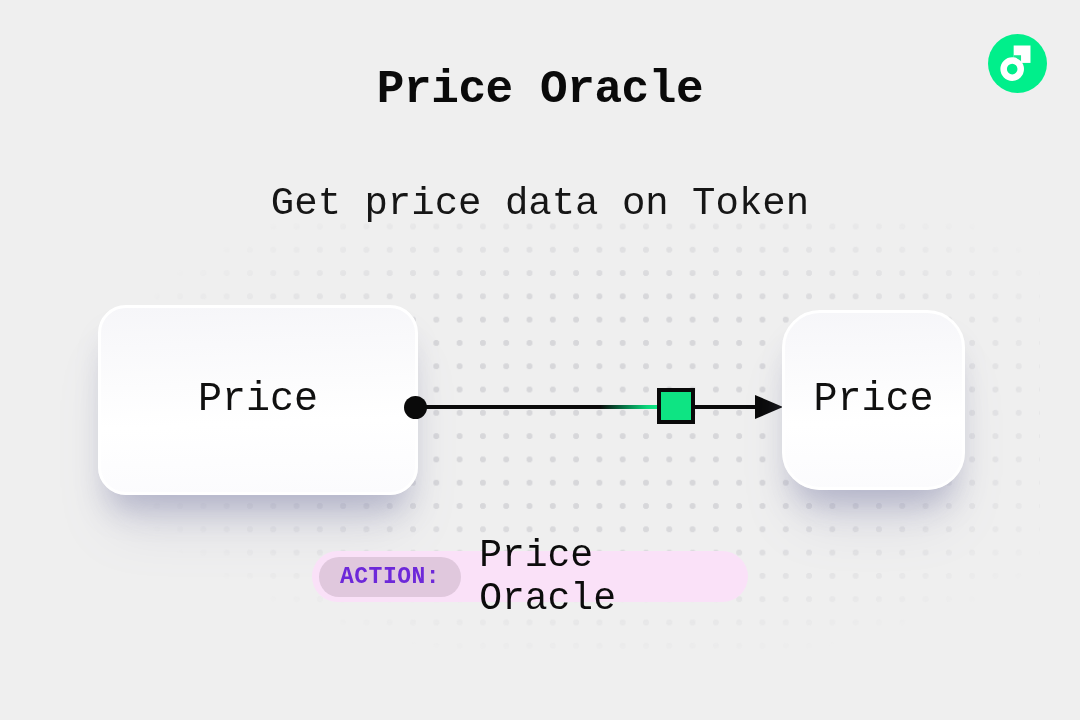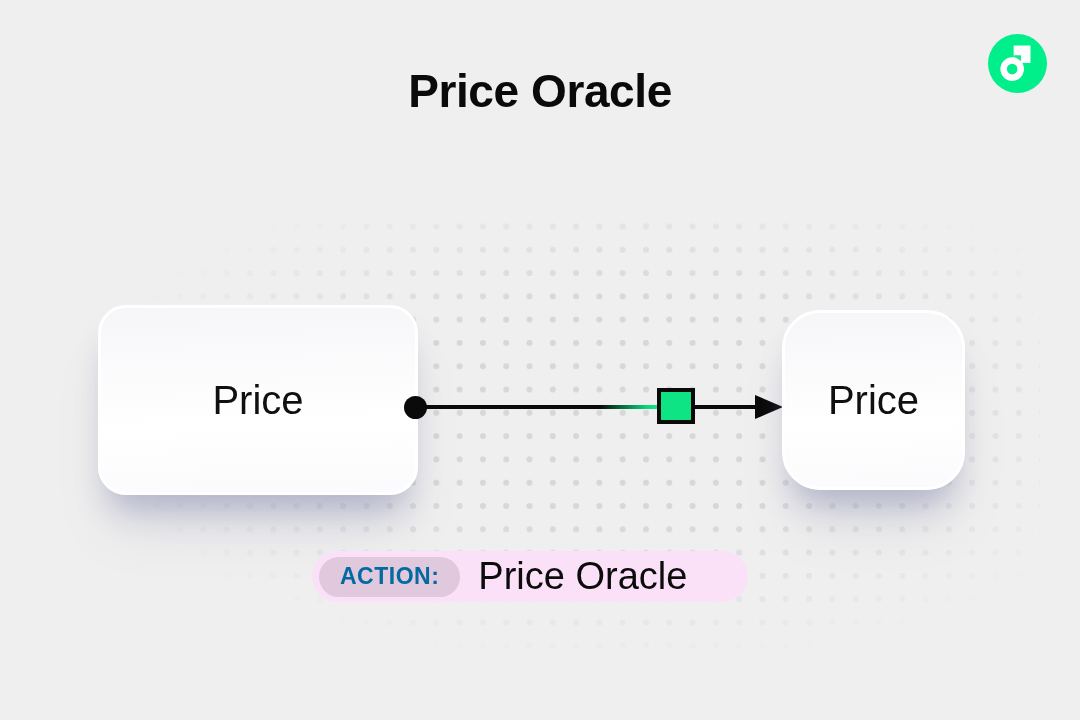--- a/index.html
+++ b/index.html
@@ -1,19 +1,19 @@
 <!DOCTYPE html>
 <html><head>
 <meta charset="utf-8">
 <style>
   html,body{margin:0;padding:0;background:#e8e8e8;}
   #canvas{
     position:relative;width:1080px;height:720px;overflow:hidden;
     background:#efefef;
-    font-family:Liberation Sans, sans-serif;
+    font-family:Liberation Mono, monospace;
     -webkit-font-smoothing:antialiased;
   }
   
   .dot-grid{
     position:absolute;left:150px;top:214px;width:890px;height:450px;
     background-image:radial-gradient(circle,#d7d7da 2.7px,rgba(215,215,218,0) 3.4px);
     background-size:23.3px 23.3px;
     background-position:18.4px .8px;
     -webkit-mask-image:radial-gradient(ellipse 64% 60% at 53% 44%,#000 42%,transparent 94%);
     mask-image:radial-gradient(ellipse 64% 60% at 53% 44%,#000 42%,transparent 94%);
@@ -63,21 +63,21 @@
 
   
   .action-badge{
     position:absolute;left:312px;top:551px;width:436px;height:51px;
     border-radius:26px;background:#fae1f8;box-sizing:border-box;
     display:flex;align-items:center;padding-left:7px;
   }
   .action-badge-label{
     height:40px;border-radius:20px;background:#e0c8dd;
     display:flex;align-items:center;padding:0 21px;
-    font-size:23px;font-weight:600;letter-spacing:.5px;color:#0369a1;
+    font-size:23px;font-weight:600;letter-spacing:.5px;color:#6d28d9;
   }
   .action-badge-value{margin-left:18px;font-size:38px;color:#0c0c0c;}
 </style>
 </head>
 <body>
 
 <div id="canvas">
 
   <div class="dot-grid"></div>
 
@@ -85,20 +85,21 @@
 
   <div class="flow-logo">
     <svg viewBox="0 0 100 100">
       <circle cx="50" cy="50" r="50" fill="#00EF8B"></circle>
       <rect x="43.5" y="19.5" width="28.5" height="29.5" fill="#ffffff"></rect>
       <rect x="43.5" y="36" width="12.5" height="13" fill="#17e890"></rect>
       <circle cx="41" cy="59.5" r="14.5" fill="none" stroke="#ffffff" stroke-width="11"></circle>
     </svg>
   </div>
 
+  <div class="page-subtitle">Get price data on Token</div>
 
   <div class="node node-source">
     <div>
       <span class="node-label">Price</span>
     </div>
   </div>
 
   <div class="seg seg-a"></div>
   <div class="seg seg-b"></div>
   <div class="seg seg-c"></div>

